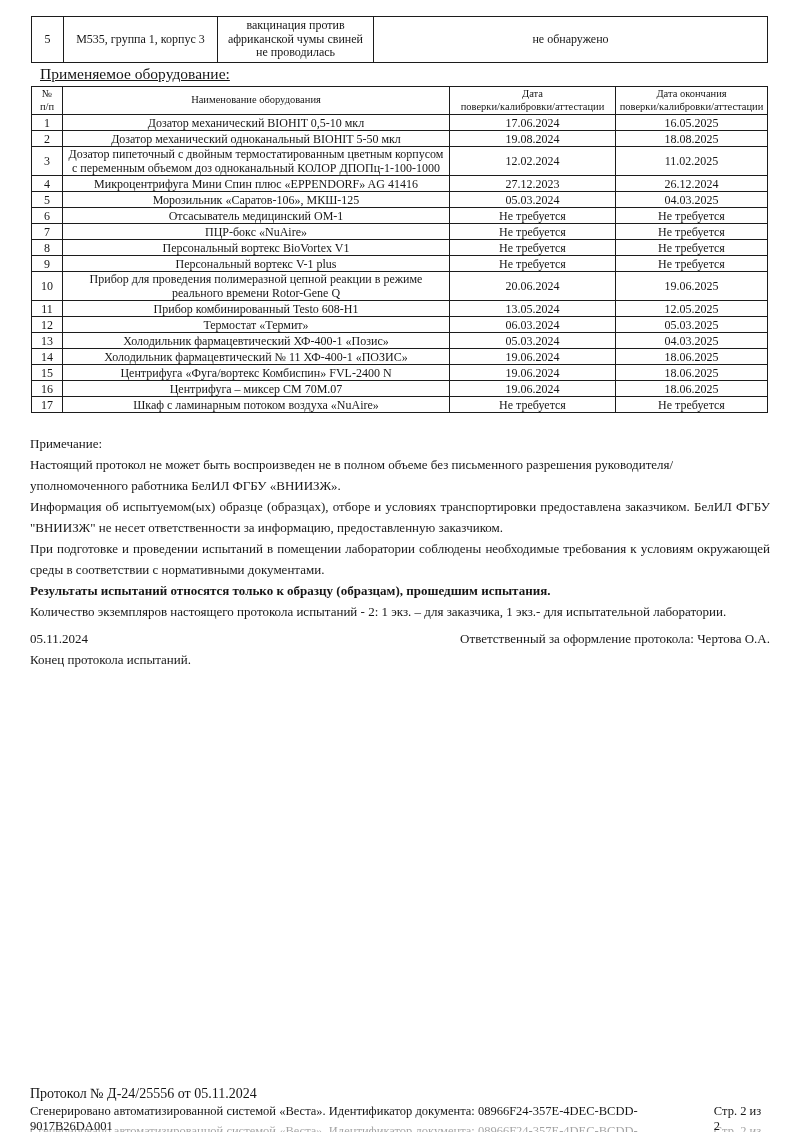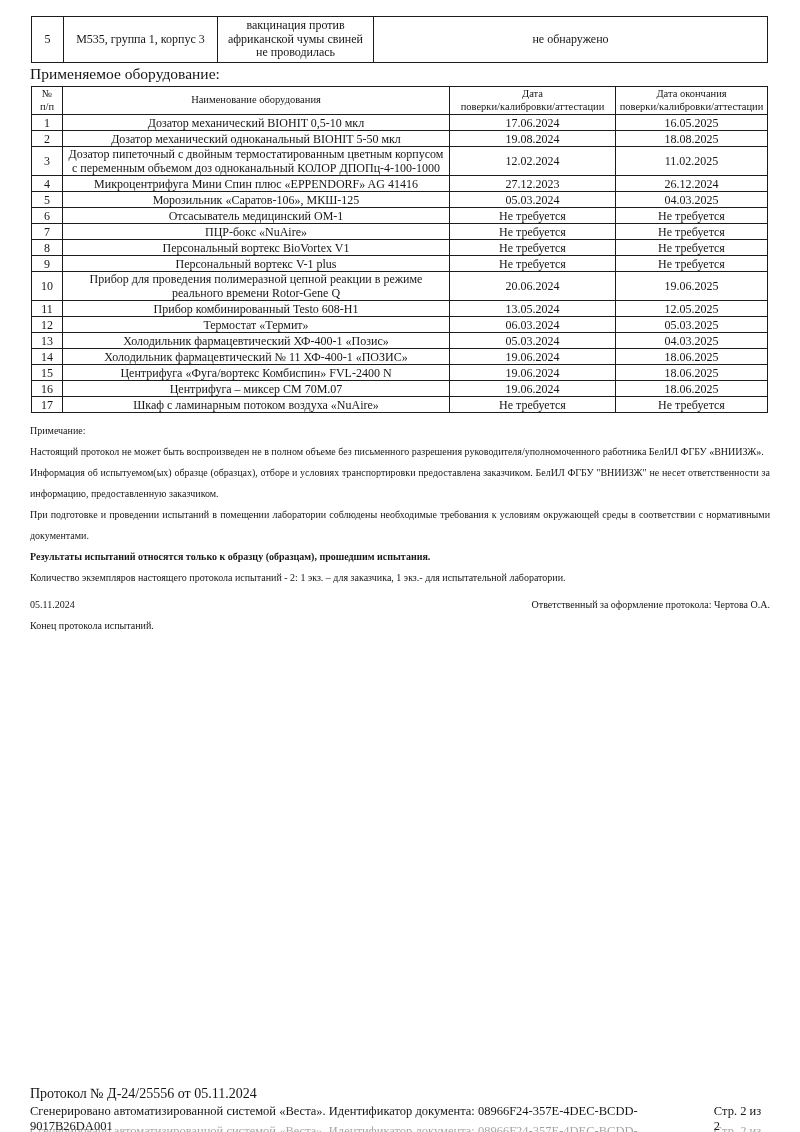--- a/index.html
+++ b/index.html
@@ -33,22 +33,22 @@
   .top-table td {
     font-size: 12px;
     line-height: 13.5px;
     text-align: center;
     padding: 2px 3px;
   }
   .top-table tr { height: 44px; }
 
   
   .equip-title {
-    position: absolute; top: 64px; left: 30px;
-    font-size: 15.5px; line-height: 20px;
+    position: absolute; top: 64px; left: 40px;
+    font-size: 15.5px; line-height: 20px; text-decoration: underline;
   }
   .equip-wrap { position: absolute; top: 86px; left: 31px; }
   .equip-table th {
     font-size: 10.5px;
     font-weight: bold;
     line-height: 12.5px;
     text-align: center;
     padding: 1px 2px;
     white-space: pre-line;
   }
@@ -58,22 +58,22 @@
     font-size: 12px;
     line-height: 14px;
     padding: 0 4px;
   }
   .equip-table td.c-num { text-align: center; padding: 0 1px; }
   .equip-table td.c-name { text-align: center; }
   .equip-table td.c-date { text-align: center; }
 
   
   .notes {
-    position: absolute; top: 420px; left: 30px; width: 740px;
-    font-size: 10px; line-height: 21px;
+    position: absolute; top: 433px; left: 30px; width: 740px;
+    font-size: 13px; line-height: 21px;
   }
   .notes .para { margin: 0; }
   .notes p.justify { text-align: justify; }
   .notes p.bold { font-weight: bold; }
 
   .signoff-row {
     display: flex; justify-content: space-between;
     margin-top: 6px;
   }
   .end-line { margin-top: 0; }
@@ -153,21 +153,21 @@
 
           <tr>
             <td class="c-num">2</td>
             <td class="c-name">Дозатор механический одноканальный BIOHIT 5-50 мкл</td>
             <td class="c-date">19.08.2024</td>
             <td class="c-date">18.08.2025</td>
           </tr>
 
           <tr>
             <td class="c-num">3</td>
-            <td class="c-name">Дозатор пипеточный с двойным термостатированным цветным корпусом с переменным объемом доз одноканальный КОЛОР ДПОПц-4-100-1000</td>
+            <td class="c-name">Дозатор пипеточный с двойным термостатированным цветным корпусом с переменным объемом доз одноканальный КОЛОР ДПОПц-1-100-1000</td>
             <td class="c-date">12.02.2024</td>
             <td class="c-date">11.02.2025</td>
           </tr>
 
           <tr>
             <td class="c-num">4</td>
             <td class="c-name">Микроцентрифуга Мини Спин плюс «EPPENDORF» AG 41416</td>
             <td class="c-date">27.12.2023</td>
             <td class="c-date">26.12.2024</td>
           </tr>

